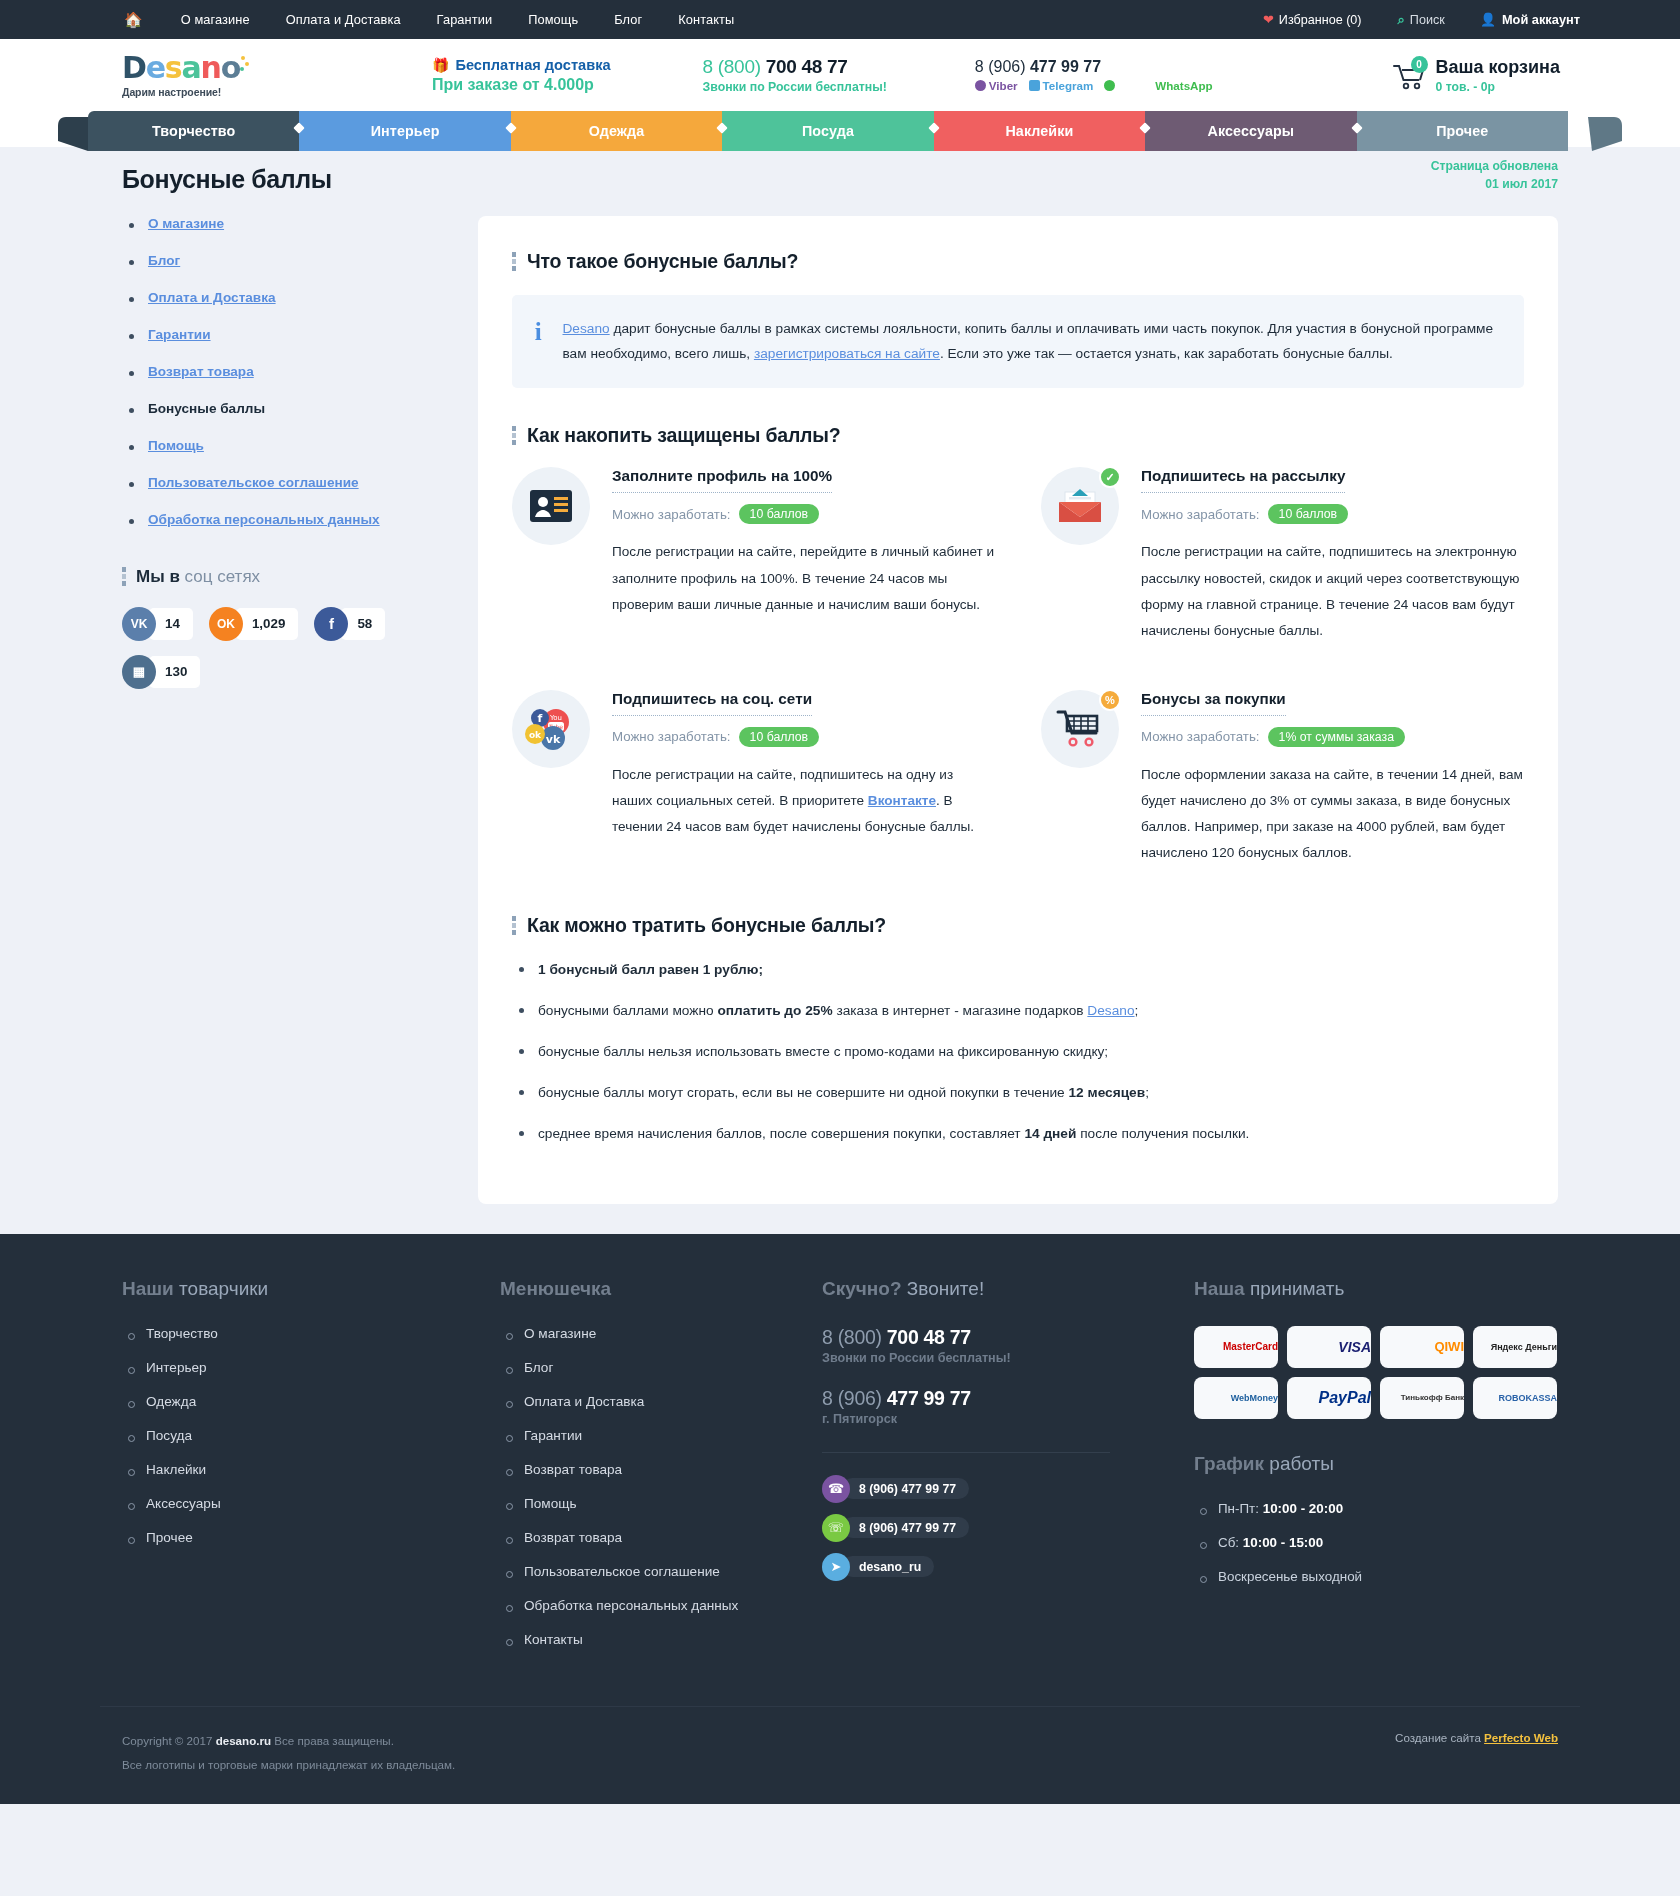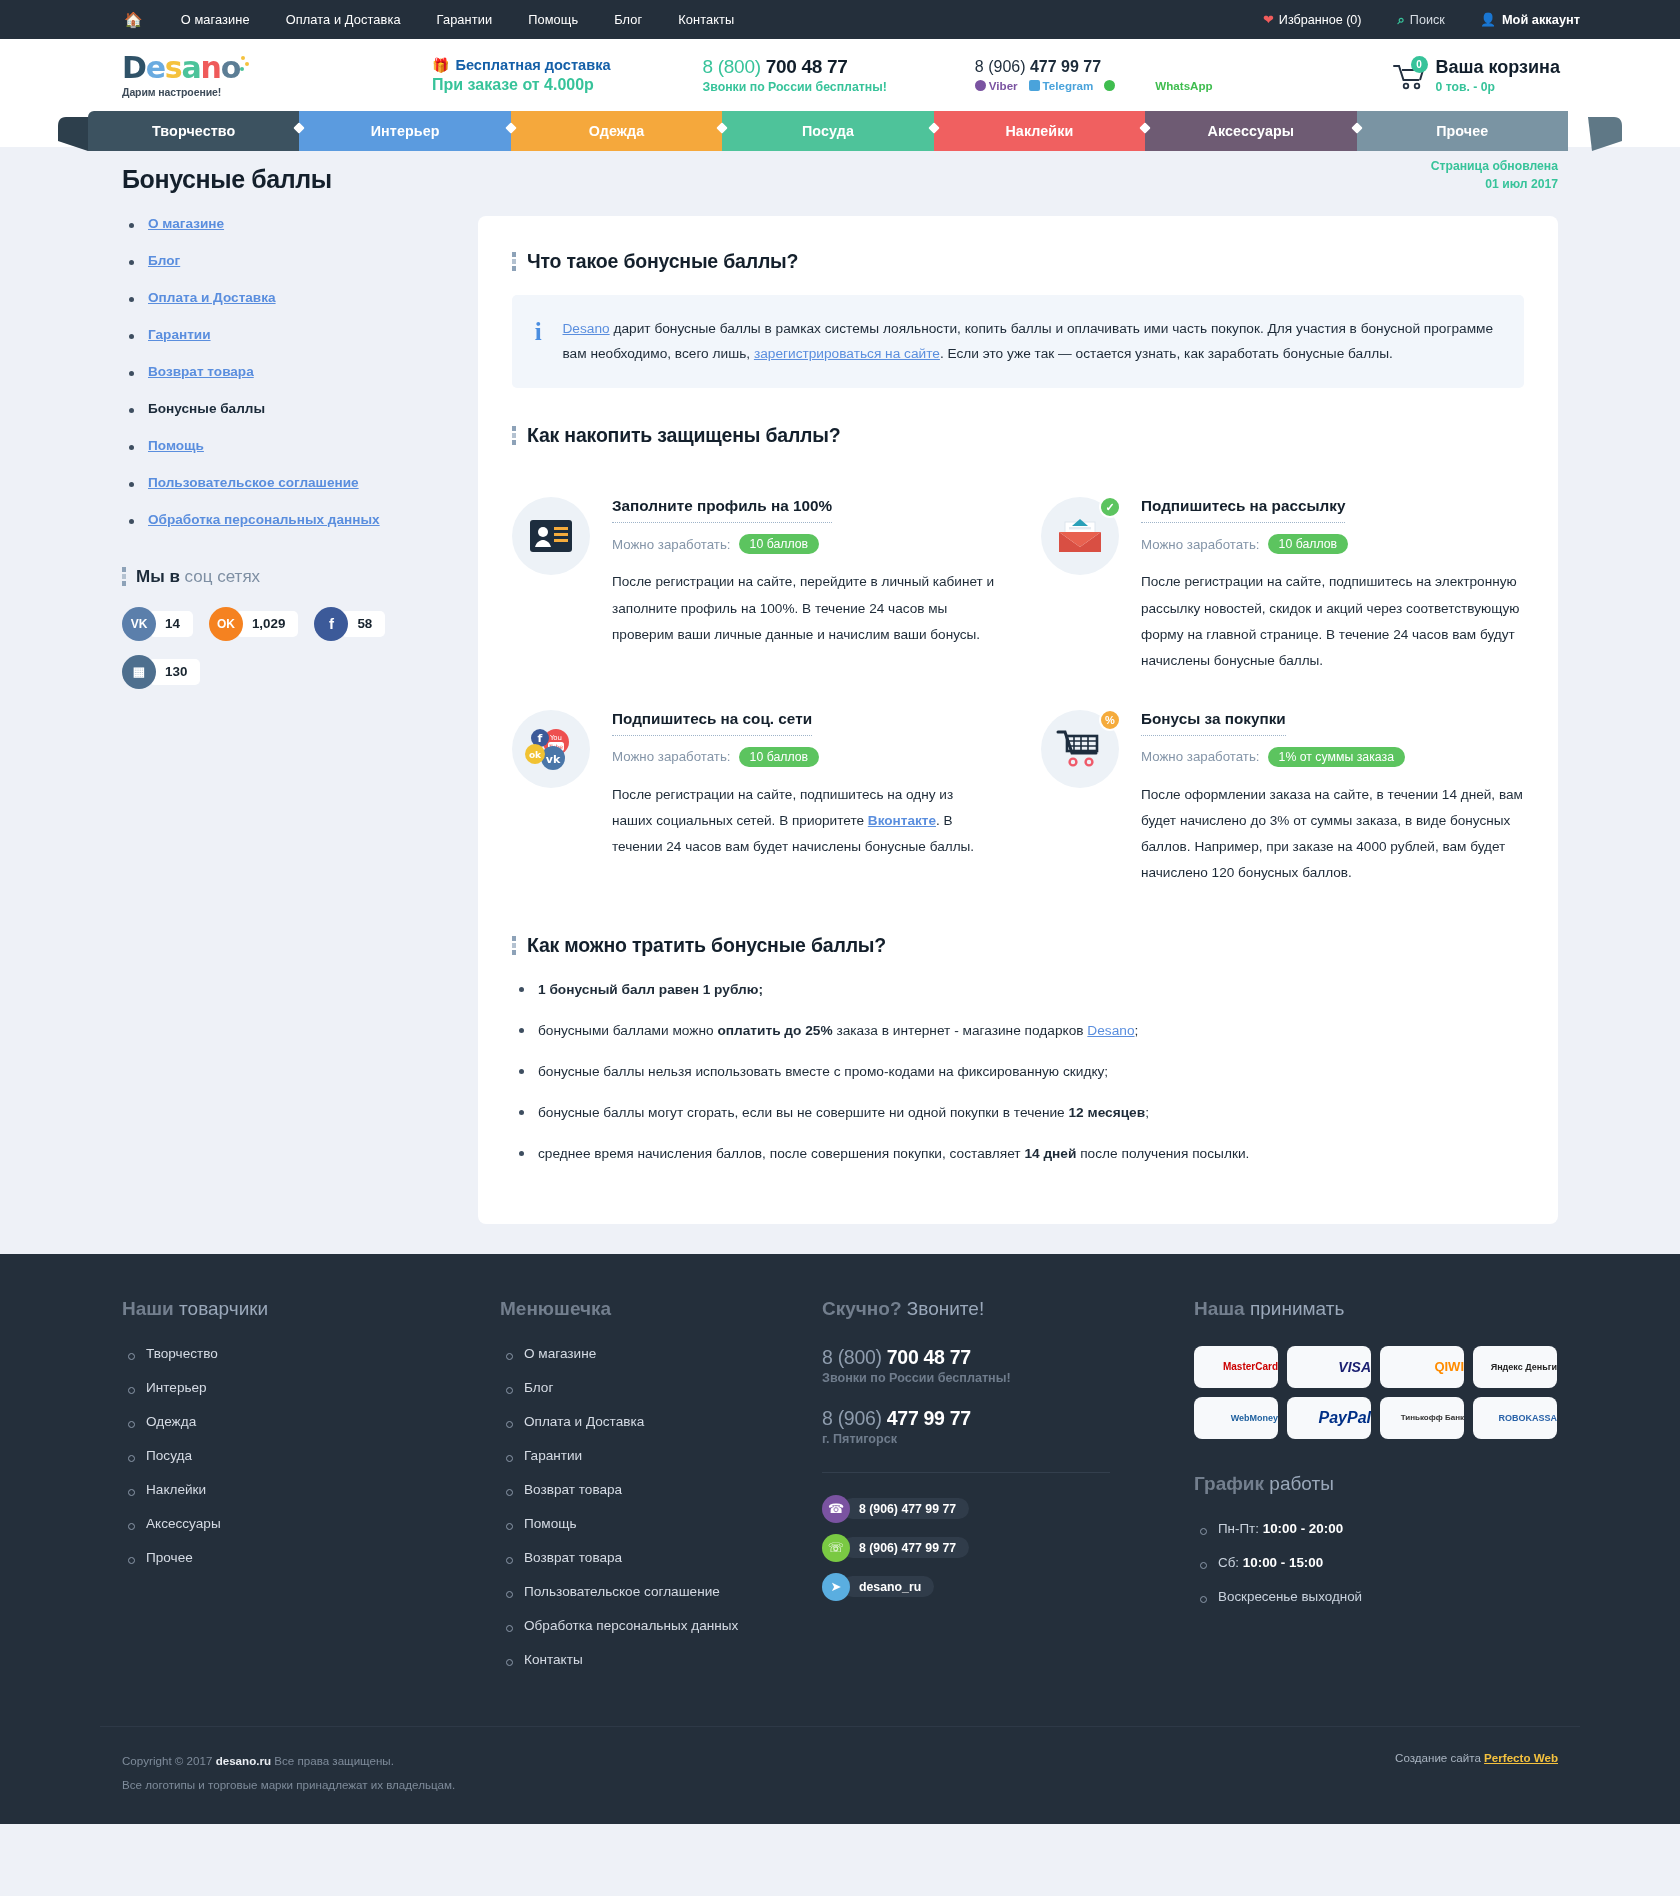--- a/index.html
+++ b/index.html
@@ -154,21 +154,21 @@
   .dots3 i:nth-child(3) { background: #8da2b8; }
   .sochead .grey { color: #7e8fa3; font-weight: normal; }
   .socrow { display: flex; align-items: center; gap: 0; flex-wrap: wrap; row-gap: 14px; }
   .socchip { display: flex; align-items: center; margin-right: 16px; }
   .socico {
     width: 34px; height: 34px; border-radius: 50%; color: #fff;
     display: flex; align-items: center; justify-content: center;
     font-size: 15px; font-weight: bold; z-index: 2;
   }
   .soccount {
-    background: #fff; border-radius: 5px; height: 26px; margin-left: -7px;
+    background: #fff; border-radius: 5px; height: 32px; margin-left: -7px;
     display: flex; align-items: center; padding: 0 13px 0 16px;
     font-size: 13.4px; font-weight: bold; color: #18242f;
   }
   .si-vk { background: #5b7fab; }
   .si-ok { background: #f58220; }
   .si-fb { background: #3c5a99; }
   .si-ig { background: #4e6f8e; }
 
   
   .card {
@@ -181,21 +181,21 @@
     margin-top: 22px; background: #f2f6fb; border-radius: 5px;
     padding: 22px 26px 22px 22px; display: flex; gap: 20px;
   }
   .infobox .ibico {
     color: #4b8ee0; font-size: 25px; font-weight: bold; font-family: "Liberation Serif", serif;
     line-height: 1; padding-top: 2px; width: 16px; text-align:center;
   }
   .infobox p { font-size: 13.7px; line-height: 1.82; color: #1e2b38; }
   .infobox p a { color: #5a8ede; text-decoration: underline; }
 
-  .features { margin-top: 50px; display: grid; grid-template-columns: 1fr 1fr; gap: 36px 46px; }
+  .features { margin-top: 20px; display: grid; grid-template-columns: 1fr 1fr; gap: 46px 46px; }
   .feat { display: flex; gap: 22px; }
   .featico {
     width: 78px; height: 78px; border-radius: 50%; background: #edf2f7;
     flex: 0 0 78px; position: relative; display:flex; align-items:center; justify-content:center;
   }
   .featbadge {
     position: absolute; right: -2px; top: -1px; width: 22px; height: 22px; border-radius: 50%;
     display: flex; align-items: center; justify-content: center; color: #fff;
     font-size: 11px; font-weight: bold; border: 2px solid #fff;
   }

